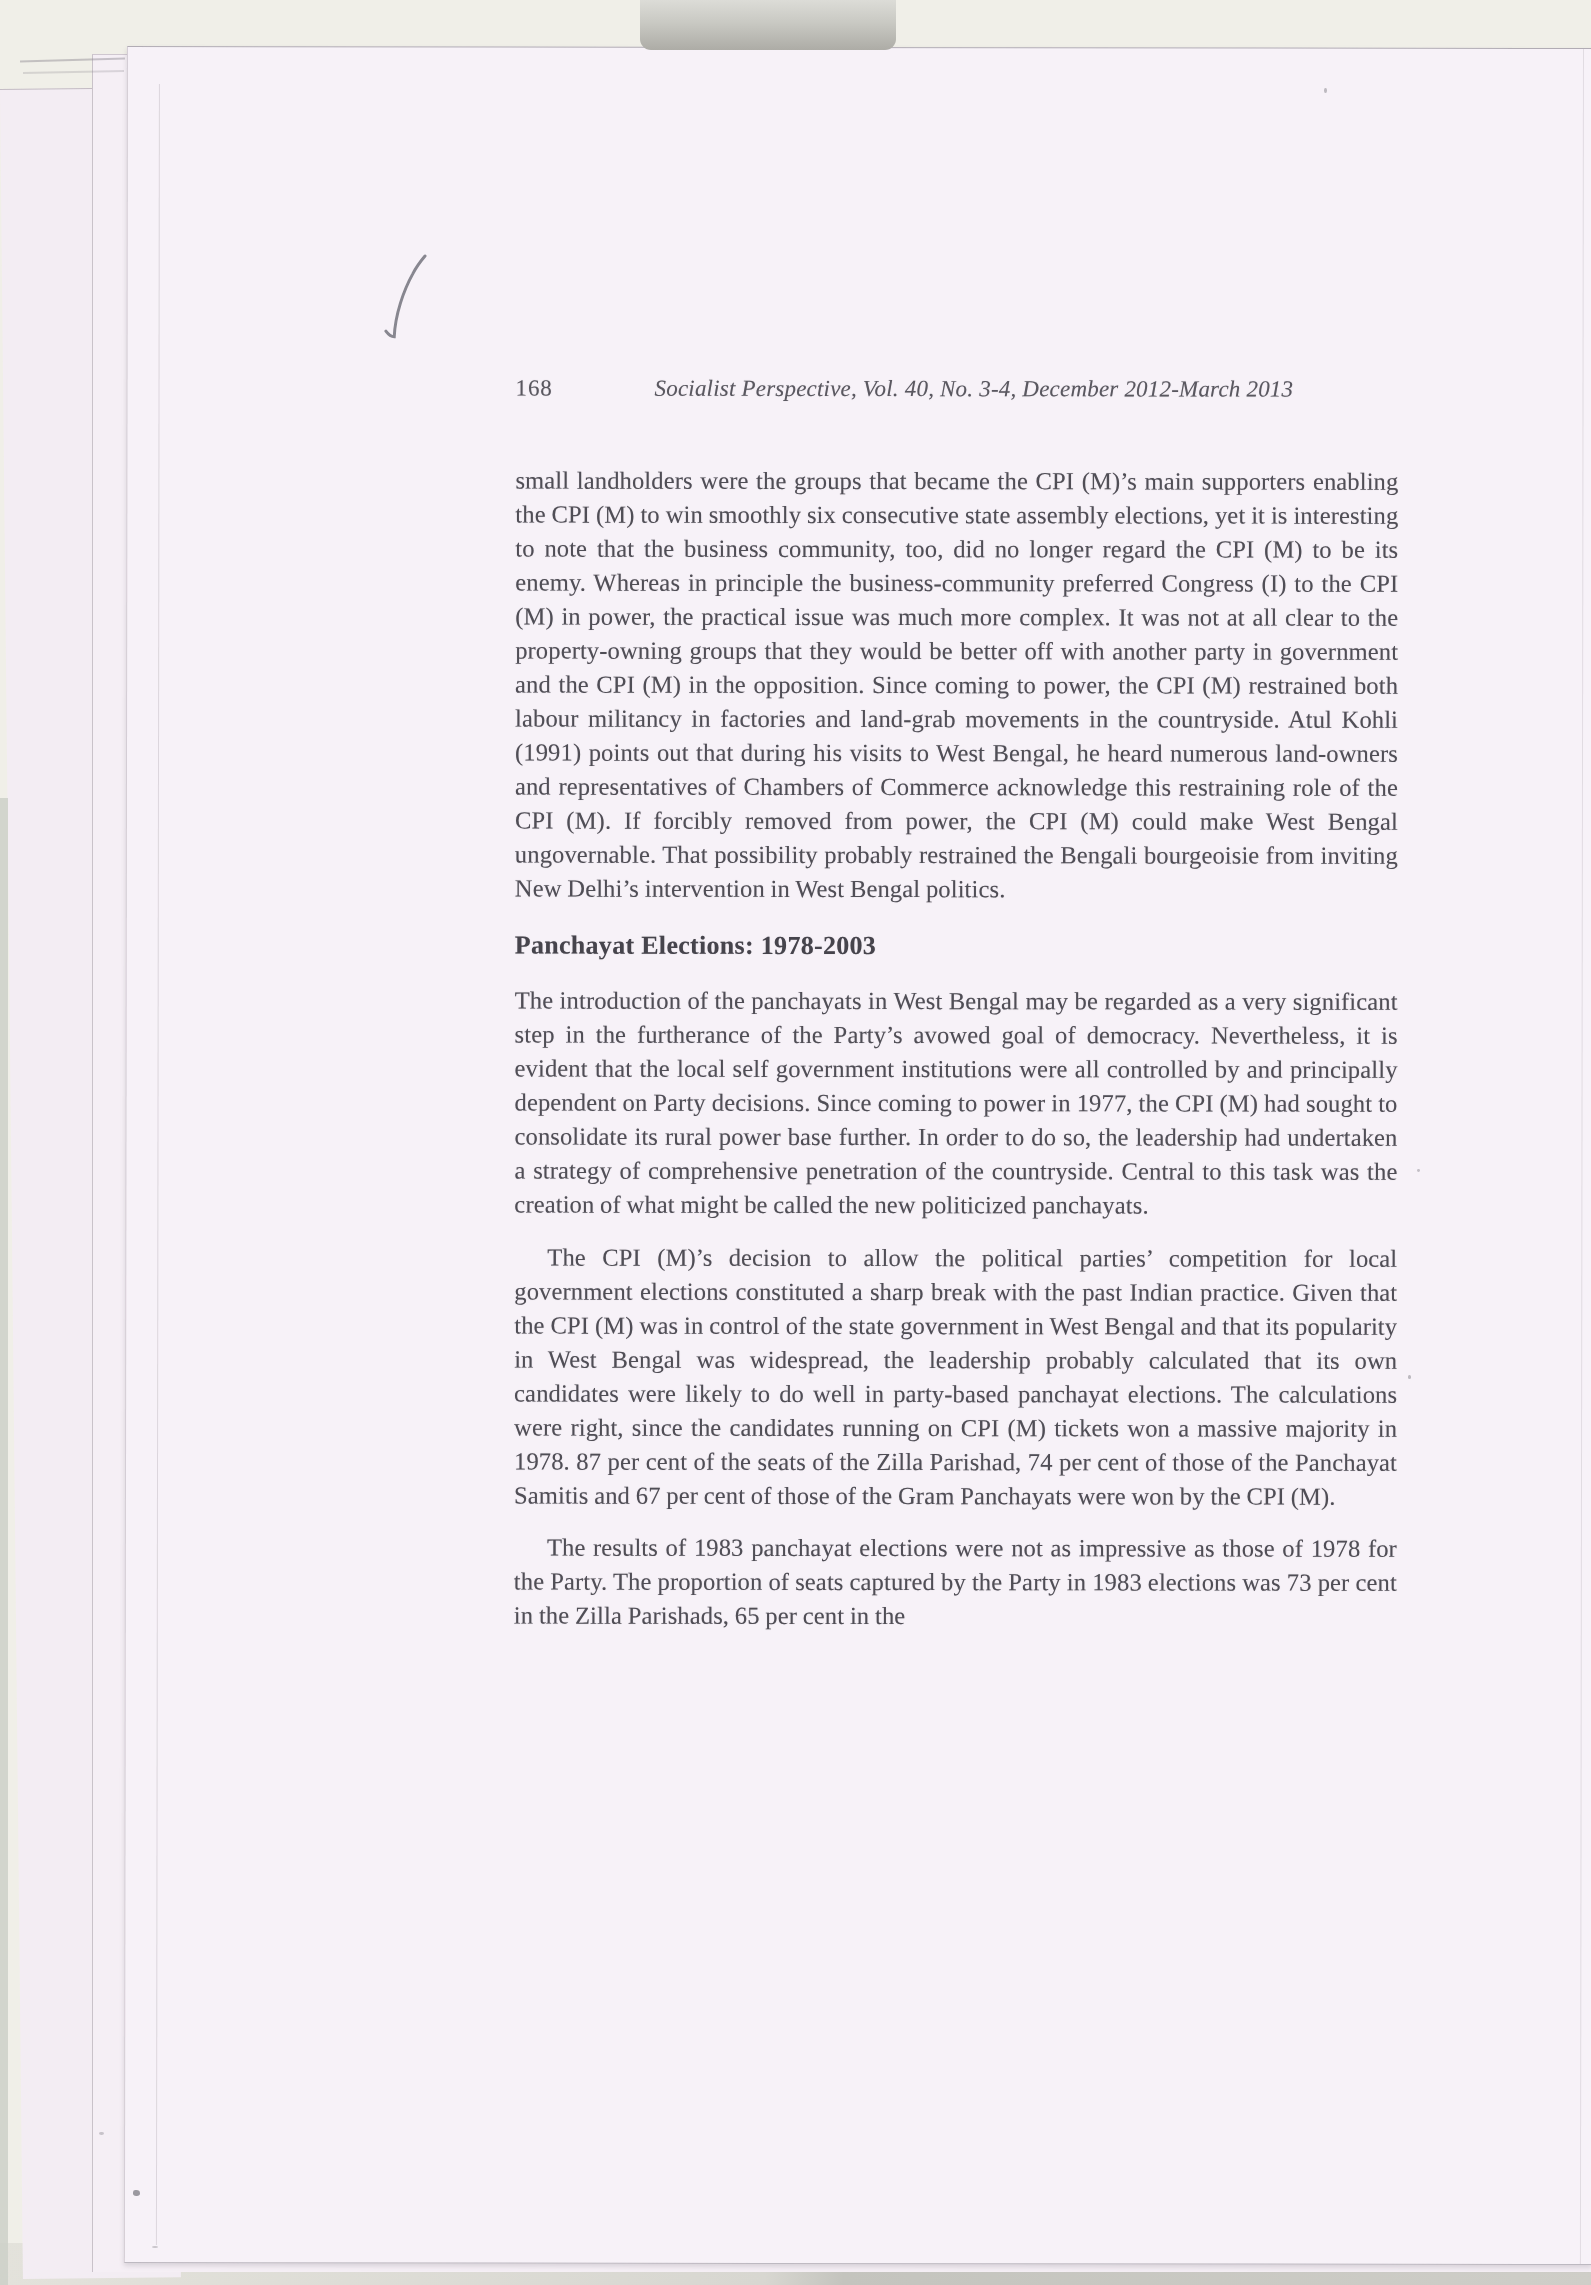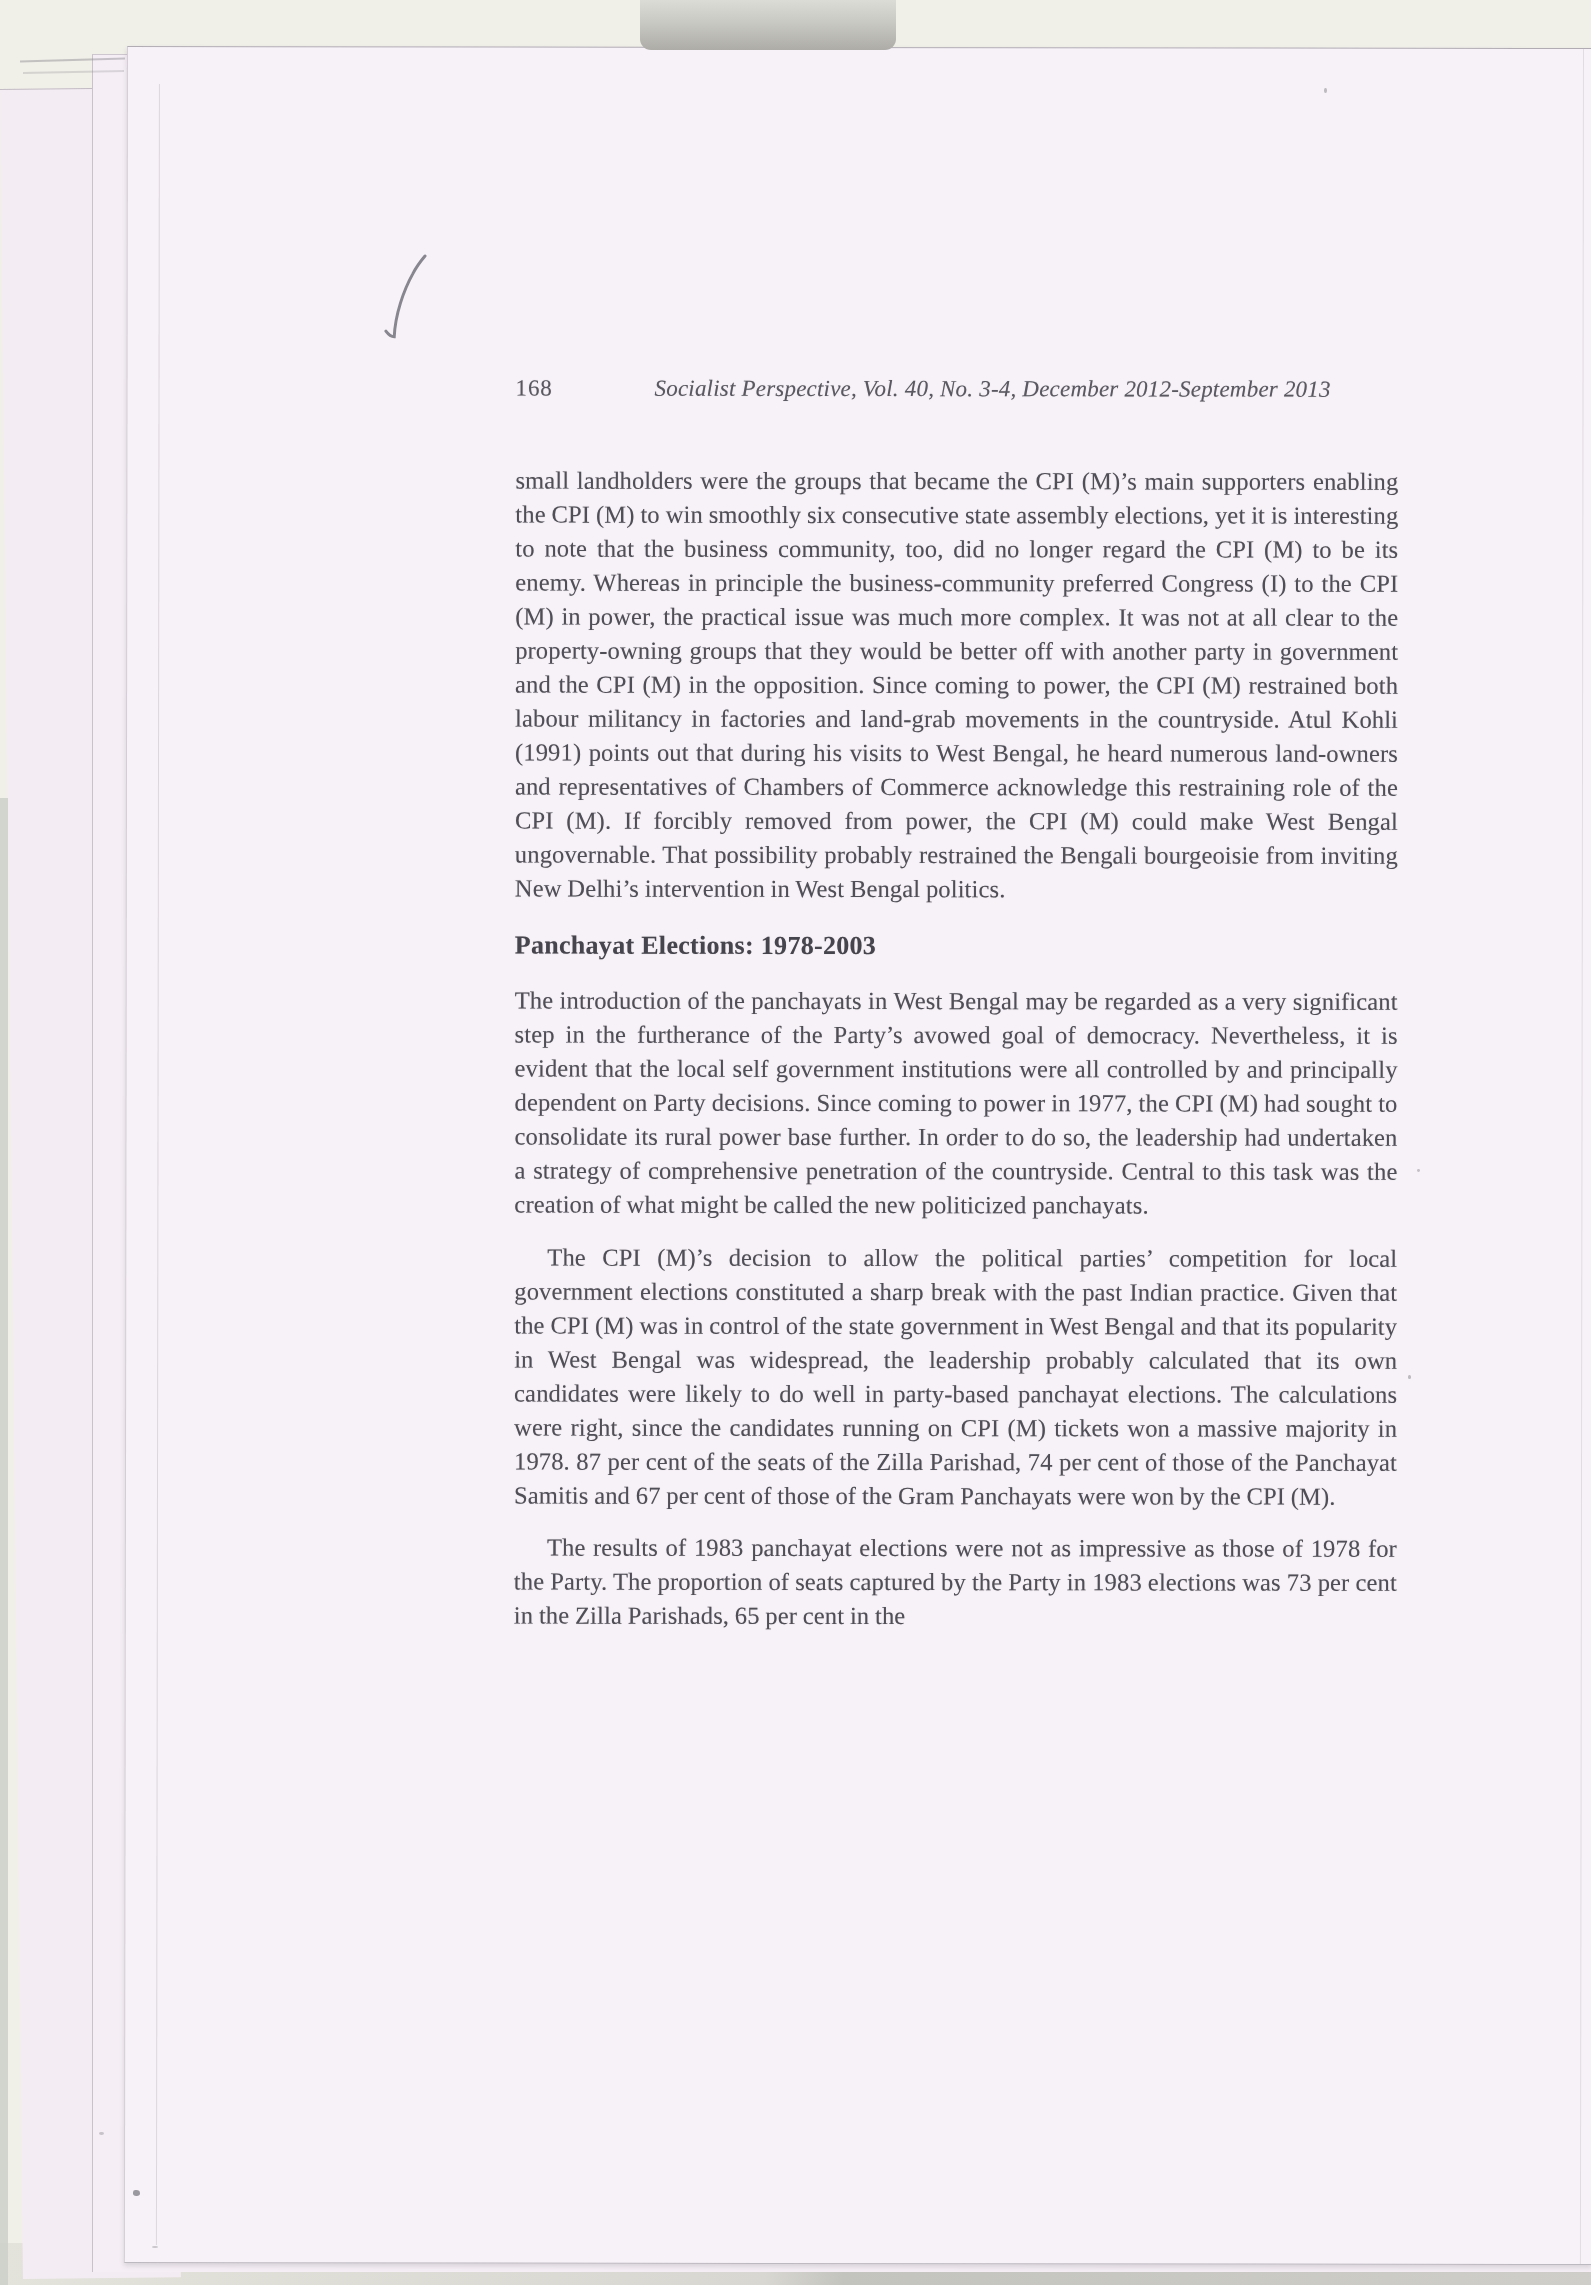--- a/index.html
+++ b/index.html
@@ -106,21 +106,21 @@
     <div class="inner-line"></div>
     <div class="right-line"></div>
 
     <svg class="checkmark" viewBox="0 0 56 100" fill="none" xmlns="http://www.w3.org/2000/svg">
       <path d="M10 88 c3 4 7 6 9 6 c1 -24 10 -50 20 -68 c3 -6 8 -13 13 -19" stroke="#6b6b75" stroke-width="3.2" stroke-linecap="round" opacity="0.8"></path>
     </svg>
 
     <div class="content">
       <div class="running-head">
         <span class="pageno">168</span>
-        <span class="journal">Socialist Perspective, Vol. 40, No. 3-4, December 2012-September 2013</span>
+        <span class="journal">Socialist Perspective, Vol. 40, No. 3-4, December 2012-March 2013</span>
       </div>
 
       <p class="para">small landholders were the groups that became the CPI (M)’s main supporters enabling the CPI (M) to win smoothly six consecutive state assembly elections, yet it is interesting to note that the business community, too, did no longer regard the CPI (M) to be its enemy. Whereas in principle the business-community preferred Congress (I) to the CPI (M) in power, the practical issue was much more complex. It was not at all clear to the property-owning groups that they would be better off with another party in government and the CPI (M) in the opposition. Since coming to power, the CPI (M) restrained both labour militancy in factories and land-grab movements in the countryside. Atul Kohli (1991) points out that during his visits to West Bengal, he heard numerous land-owners and representatives of Chambers of Commerce acknowledge this restraining role of the CPI (M). If forcibly removed from power, the CPI (M) could make West Bengal ungovernable. That possibility probably restrained the Bengali bourgeoisie from inviting New Delhi’s intervention in West Bengal politics.</p>
 
       <h2 class="heading">Panchayat Elections: 1978-2003</h2>
 
       <p class="para">The introduction of the panchayats in West Bengal may be regarded as a very significant step in the furtherance of the Party’s avowed goal of democracy. Nevertheless, it is evident that the local self government institutions were all controlled by and principally dependent on Party decisions. Since coming to power in 1977, the CPI (M) had sought to consolidate its rural power base further. In order to do so, the leadership had undertaken a strategy of comprehensive penetration of the countryside. Central to this task was the creation of what might be called the new politicized panchayats.</p>
 
       <p class="para indent">The CPI (M)’s decision to allow the political parties’ competition for local government elections constituted a sharp break with the past Indian practice. Given that the CPI (M) was in control of the state government in West Bengal and that its popularity in West Bengal was widespread, the leadership probably calculated that its own candidates were likely to do well in party-based panchayat elections. The calculations were right, since the candidates running on CPI (M) tickets won a massive majority in 1978. 87 per cent of the seats of the Zilla Parishad, 74 per cent of those of the Panchayat Samitis and 67 per cent of those of the Gram Panchayats were won by the CPI (M).</p>
 

